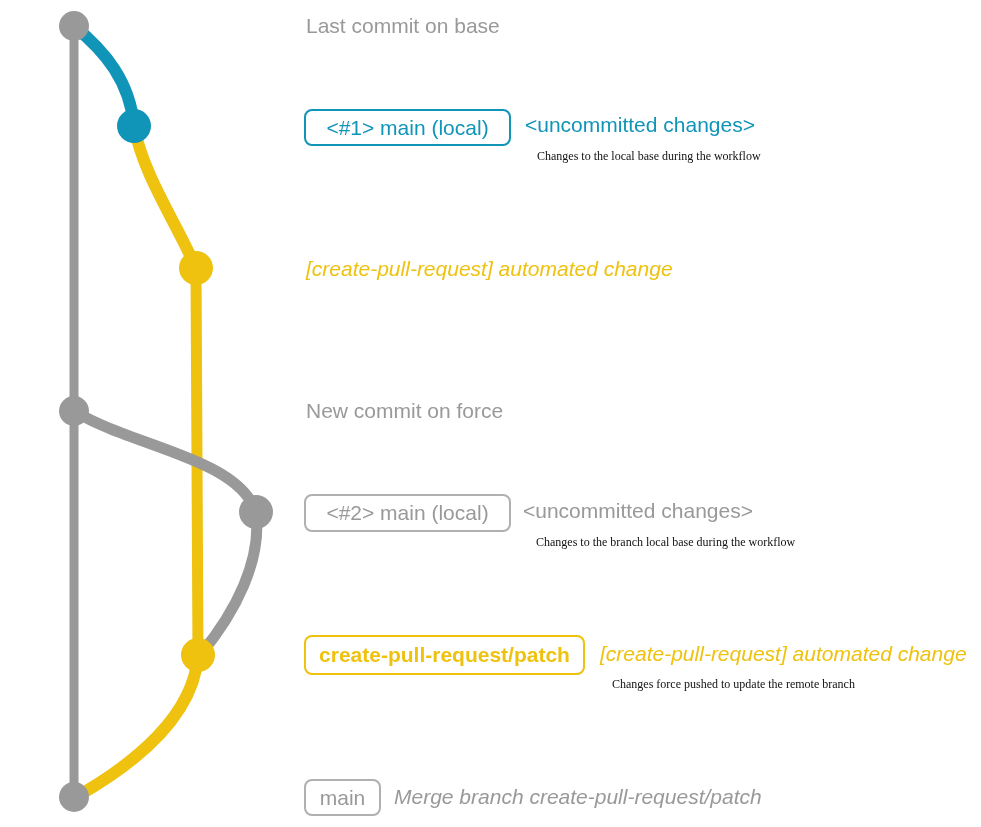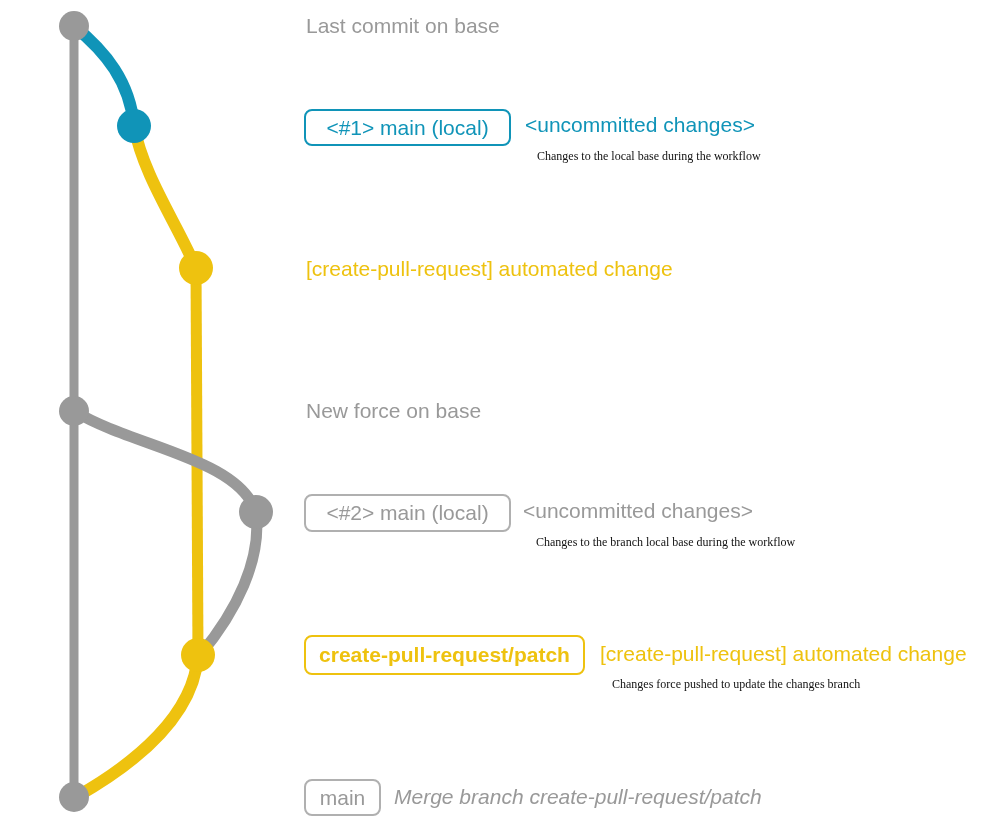--- a/index.html
+++ b/index.html
@@ -17,21 +17,21 @@
   .stroke-gray{stroke:var(--gray);fill:none;}
   .stroke-teal{stroke:var(--teal);fill:none;}
   .stroke-yellow{stroke:var(--yellow);fill:none;}
   .fill-gray{fill:var(--gray);}
   .fill-teal{fill:var(--teal);}
   .fill-yellow{fill:var(--yellow);}
 
   .lbl{position:absolute;font-size:21px;line-height:24px;white-space:nowrap;}
   .lbl.gray{color:var(--gray);}
   .lbl.teal{color:var(--teal);}
-  .lbl.yellow{color:var(--yellow);}
+  .lbl.yellow{color:var(--yellow);font-style:italic;}
 
   .caption{
     position:absolute;font-family:"Liberation Serif",serif;
     font-size:12px;line-height:22px;color:var(--ink);white-space:nowrap;
   }
 
   .badge{
     position:absolute;display:flex;align-items:center;justify-content:center;
     border-radius:8px;font-size:21px;white-space:nowrap;box-sizing:border-box;
     background:var(--bg);
@@ -68,26 +68,26 @@
   </svg>
 
   <div class="lbl gray" style="left:258px;top:14px;">Last commit on base</div>
 
   <div class="badge teal" style="left:256px;top:109px;width:207px;height:37px;">&lt;#1&gt; main (local)</div>
   <div class="lbl teal" style="left:477px;top:113px;">&lt;uncommitted changes&gt;</div>
   <div class="caption" style="left:489px;top:145px;">Changes to the local base during the workflow</div>
 
   <div class="lbl yellow" style="left:258px;top:257px;">[create-pull-request] automated change</div>
 
-  <div class="lbl gray" style="left:258px;top:399px;">New force on base</div>
+  <div class="lbl gray" style="left:258px;top:399px;">New commit on force</div>
 
   <div class="badge graybox" style="left:256px;top:494px;width:207px;height:38px;">&lt;#2&gt; main (local)</div>
   <div class="lbl gray" style="left:475px;top:499px;">&lt;uncommitted changes&gt;</div>
   <div class="caption" style="left:488px;top:531px;">Changes to the branch local base during the workflow</div>
 
   <div class="badge yellowbox" style="left:256px;top:635px;width:281px;height:40px;font-weight:bold;">create-pull-request/patch</div>
   <div class="lbl yellow" style="left:552px;top:642px;">[create-pull-request] automated change</div>
-  <div class="caption" style="left:564px;top:673px;">Changes force pushed to update the changes branch</div>
+  <div class="caption" style="left:564px;top:673px;">Changes force pushed to update the remote branch</div>
 
   <div class="badge graybox" style="left:256px;top:779px;width:77px;height:37px;">main</div>
   <div class="lbl gray" style="left:346px;top:785px;font-style:italic;">Merge branch create-pull-request/patch</div>
 
 </div>
 
 </body></html>

